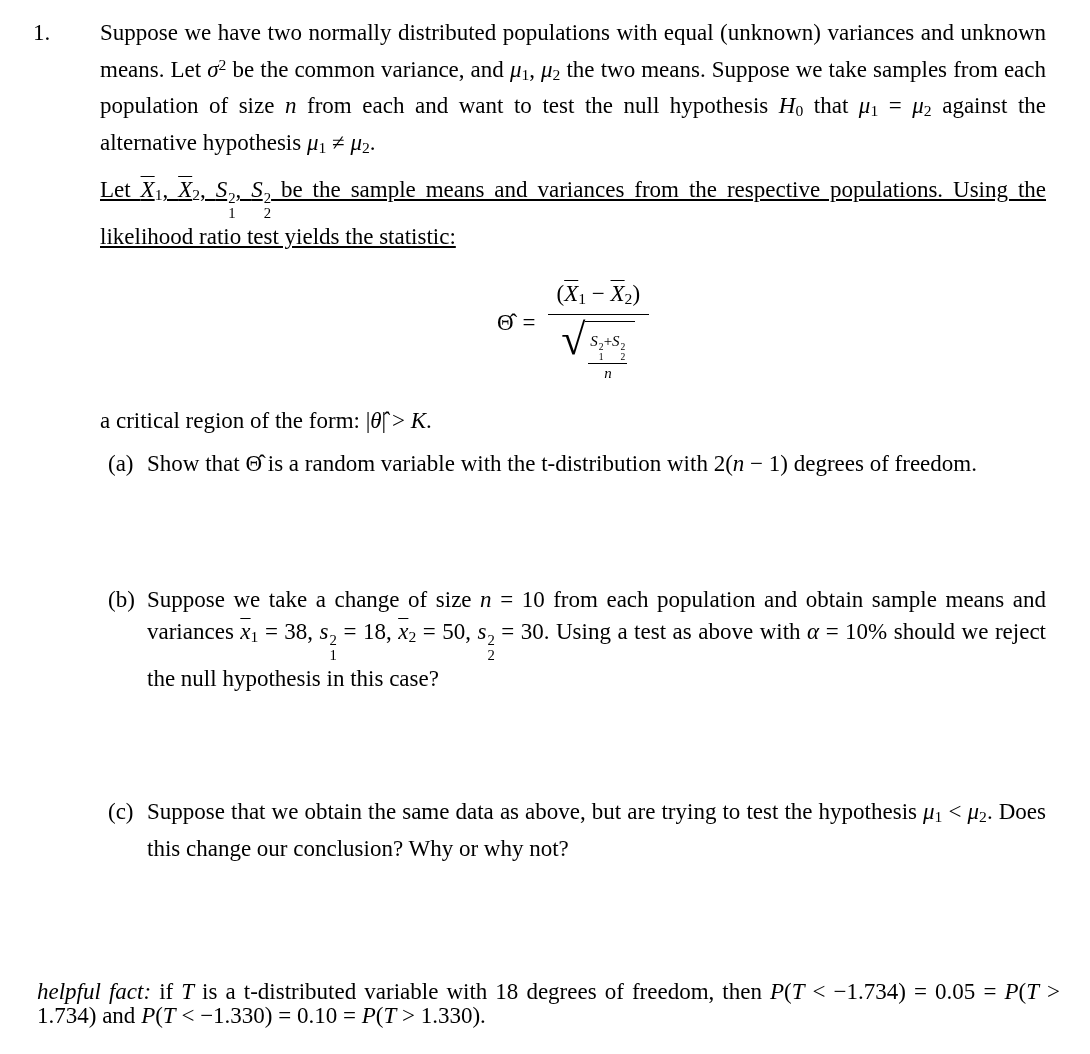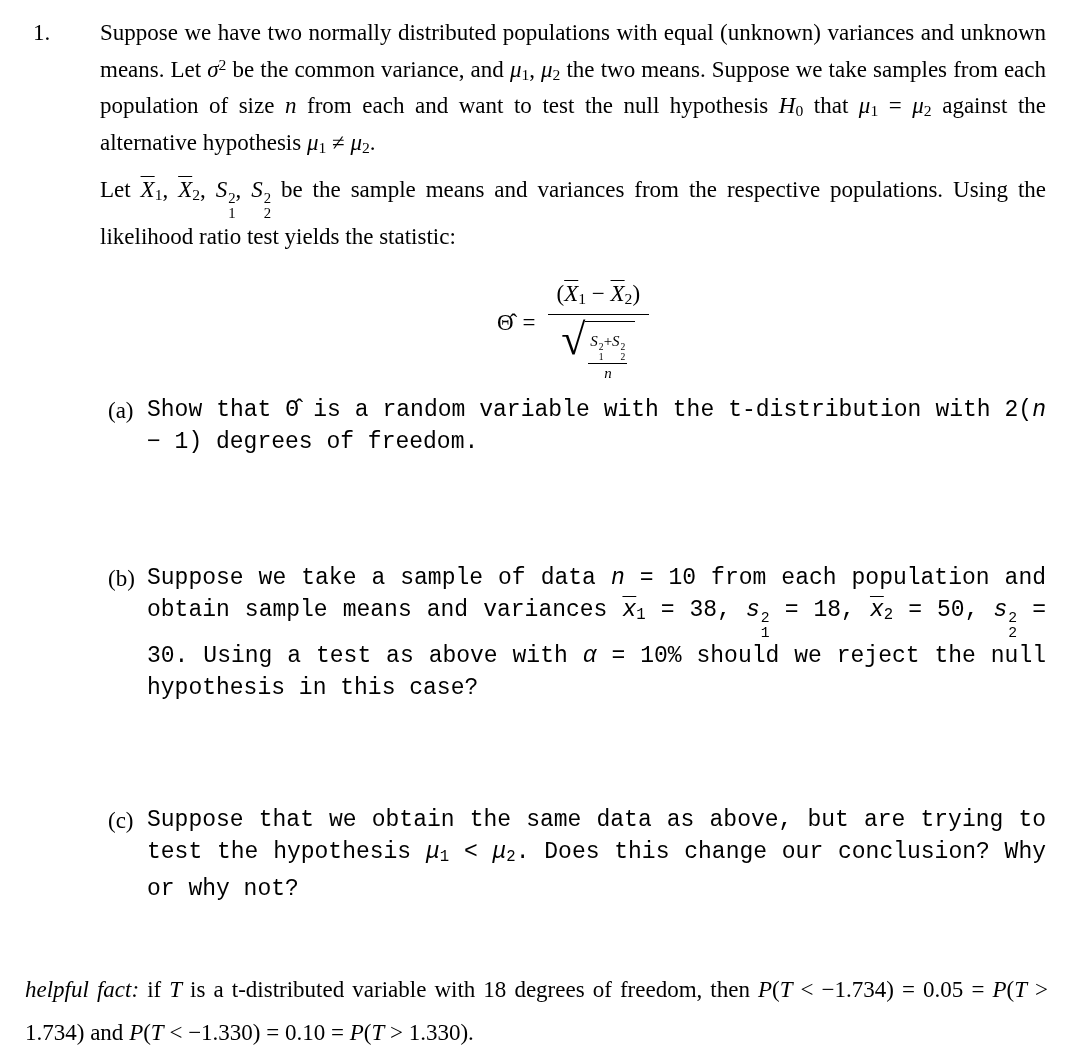--- a/index.html
+++ b/index.html
@@ -7,21 +7,21 @@
     width:1090px;height:1054px;
     font-family:"Liberation Serif","DejaVu Serif",serif;
     font-size:23px;color:#000000;
     -webkit-font-smoothing:antialiased;
   }
   .page{position:relative;width:1090px;height:1054px;overflow:hidden;background:#ffffff;}
   .problem{display:flex;padding:17px 44px 0 33px;}
   .pnum{flex:none;width:32px;line-height:31.6px;}
   .pbody{flex:1;min-width:0;margin-left:35px;}
   .para{margin:0;text-align:justify;line-height:31.6px;}
-  .setup{margin-top:10px;}
+  .setup{margin-top:10px;text-decoration:underline;}
   .crit{margin-top:21px;}
   
   .i{font-style:italic;}
   .ol{text-decoration:overline;text-decoration-thickness:1.4px;}
   .sup{font-size:0.68em;vertical-align:0.42em;}
   .sub{font-size:0.68em;vertical-align:-0.22em;}
   .stack{display:inline-flex;flex-direction:column;align-items:flex-start;
          vertical-align:-0.42em;font-size:0.64em;line-height:1.02;font-style:normal;margin-left:1px;}
   .stack .sp,.stack .sb{display:block;}
   
@@ -33,26 +33,26 @@
   .denom{display:flex;justify-content:center;padding-top:1px;}
   .sqrt{display:inline-flex;align-items:flex-start;}
   .rad{font-size:44px;line-height:1;display:inline-block;transform:translateY(2px);}
   .radicand{display:inline-block;border-top:1.6px solid #000;margin-top:5px;padding:4px 8px 2px 3px;}
   .ifrac{display:inline-flex;flex-direction:column;font-size:15px;line-height:1.15;text-align:center;}
   .itop{border-bottom:1.2px solid #000;padding:0 2px 1px;}
   .ibot{padding-top:1px;}
   
   .part{display:flex;margin-left:8px;}
   .plabel{flex:none;width:39px;line-height:31.6px;}
-  .ptext{flex:1;margin:0;text-align:justify;line-height:31.6px;font-family:Liberation Mono, monospace;}
+  .ptext{flex:1;margin:0;text-align:justify;line-height:31.6px;}
   .part-a{margin-top:11px;}
   .part-b{margin-top:105px;}
   .part-c{margin-top:101px;}
   
-  .footnote{position:absolute;left:25px;top:968px;width:1023px;margin:0;text-align:justify;line-height:43px;}
+  .footnote{position:absolute;left:25px;top:968px;width:1023px;margin:12px;text-align:justify;line-height:24px;}
 </style>
 </head>
 <body>
 
 <div class="page">
   <div class="problem">
     <div class="pnum">1.</div>
     <div class="pbody">
       <p class="para"><span>Suppose we have two normally distributed populations with equal (unknown) variances and unknown means. Let </span><span class="i">σ</span><span class="sup">2</span><span> be the common variance, and </span><span class="i">μ</span><span class="sub">1</span><span>, </span><span class="i">μ</span><span class="sub">2</span><span> the two means. Suppose we take samples from each population of size </span><span class="i">n</span><span> from each and want to test the null hypothesis </span><span class="i">H</span><span class="sub">0</span><span> that </span><span class="i">μ</span><span class="sub">1</span><span> = </span><span class="i">μ</span><span class="sub">2</span><span> against the alternative hypothesis </span><span class="i">μ</span><span class="sub">1</span><span> ≠ </span><span class="i">μ</span><span class="sub">2</span><span>.</span></p>
       <p class="para setup"><span>Let </span><span class="i ol">X</span><span class="sub">1</span><span>, </span><span class="i ol">X</span><span class="sub">2</span><span>, </span><span class="i">S<span class="stack">
@@ -81,29 +81,30 @@
                           <span class="sb">2</span>
                         </span></span></span>
                   <span class="ibot"><span class="i">n</span></span>
                 </span>
               </span>
             </span>
           </span>
         </span>
       </div>
 
+      <p class="para crit"><span>a critical region of the form: |</span><span class="i">θ̂</span><span>| &gt; </span><span class="i">K</span><span>.</span></p>
 
       <div class="part part-a">
         <span class="plabel">(a)</span>
         <p class="ptext"><span>Show that </span><span>Θ̂</span><span> is a random variable with the t-distribution with 2(</span><span class="i">n</span><span> − 1) degrees of freedom.</span></p>
       </div>
 
       <div class="part part-b">
         <span class="plabel">(b)</span>
-        <p class="ptext"><span>Suppose we take a sample of data </span><span class="i">n</span><span> = 10 from each population and obtain sample means and variances </span><span class="i ol">x</span><span class="sub">1</span><span> = 38, </span><span class="i">s<span class="stack">
+        <p class="ptext"><span>Suppose we take a change of size </span><span class="i">n</span><span> = 10 from each population and obtain sample means and variances </span><span class="i ol">x</span><span class="sub">1</span><span> = 38, </span><span class="i">s<span class="stack">
                 <span class="sp">2</span>
                 <span class="sb">1</span>
               </span></span><span> = 18, </span><span class="i ol">x</span><span class="sub">2</span><span> = 50, </span><span class="i">s<span class="stack">
                 <span class="sp">2</span>
                 <span class="sb">2</span>
               </span></span><span> = 30. Using a test as above with </span><span class="i">α</span><span> = 10% should we reject the null hypothesis in this case?</span></p>
       </div>
 
       <div class="part part-c">
         <span class="plabel">(c)</span>

